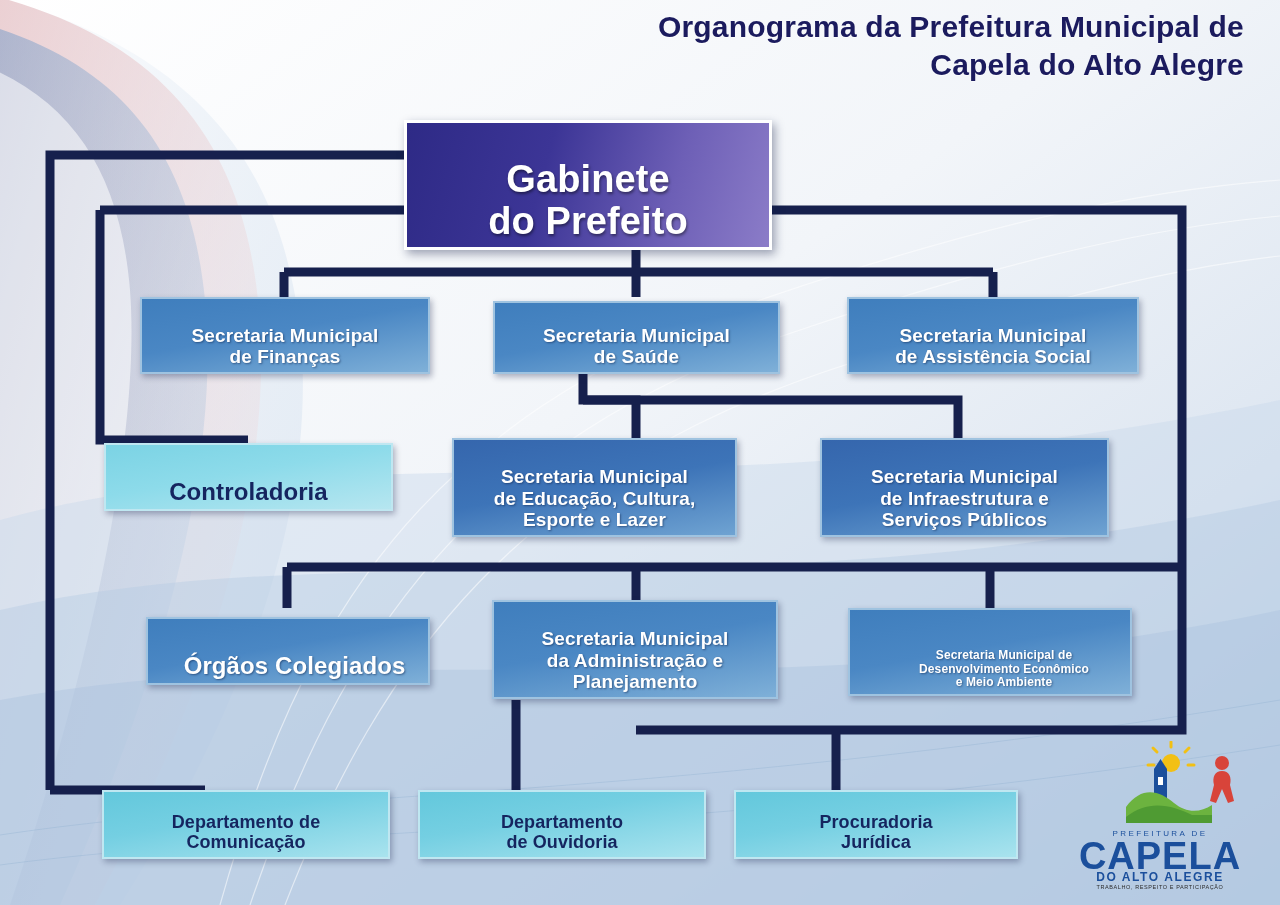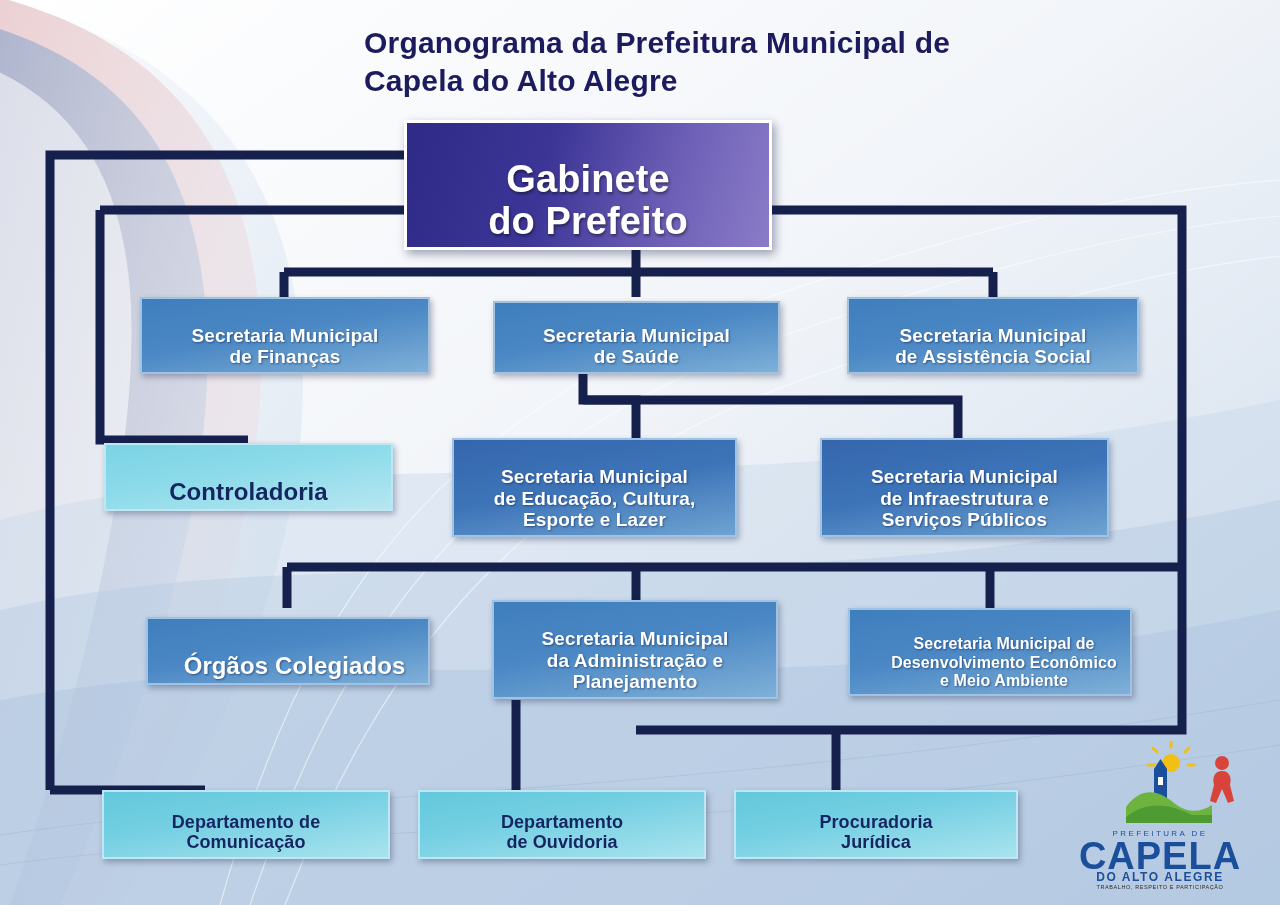--- a/index.html
+++ b/index.html
@@ -12,22 +12,23 @@
     position: relative;
     background: #eef1f6;
   }
 
   
   #bg { position: absolute; inset: 0; z-index: 0; }
 
   
   #title {
     position: absolute;
-    right: 36px; top: 24px;
+    right: 36px; top: 8px;
     width: 880px;
+    text-align: right;
     z-index: 5;
     color: #1b1b5e;
     font-weight: bold;
     font-size: 30px;
     line-height: 1.28;
     letter-spacing: .2px;
     text-shadow: 0 1px 0 rgba(255,255,255,.6);
   }
 
   
@@ -75,21 +76,21 @@
   .node.cyan {
     background: linear-gradient(170deg,#63c8dc 0%,#74cfe2 40%,#a9e3ee 100%);
     color: #15255f;
     text-shadow: none;
     border-color: #bfe7f1;
   }
   .node.cyan.pale {
     background: linear-gradient(170deg,#7bd3e4 0%,#8ddbea 45%,#b6e6f0 100%);
   }
 
-  .s16 { font-size: 16px; padding-left: 36px; }
+  .s16 { font-size: 12px; padding-left: 36px; }
   .s18 { font-size: 18px; margin-left: 40px; }
   .s19 { font-size: 19px; }
   .s20 { font-size: 24px; }
 
   
   #logo { position: absolute; right: 22px; bottom: 14px; width: 196px; height: 150px; z-index: 6; }
 </style>
 </head>
 <body>
 

